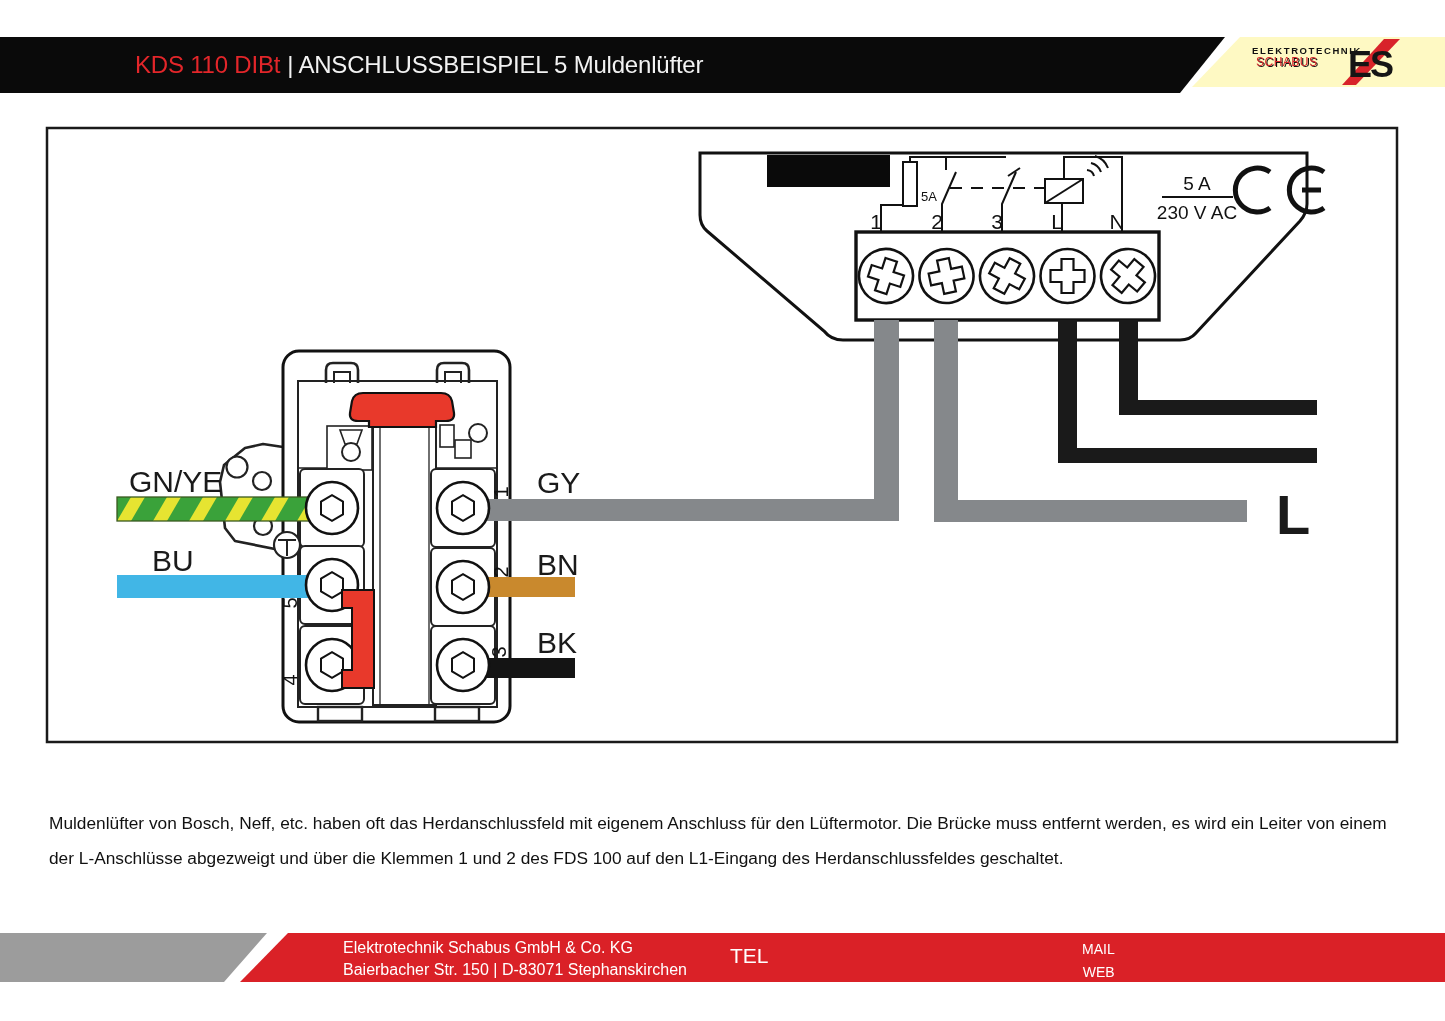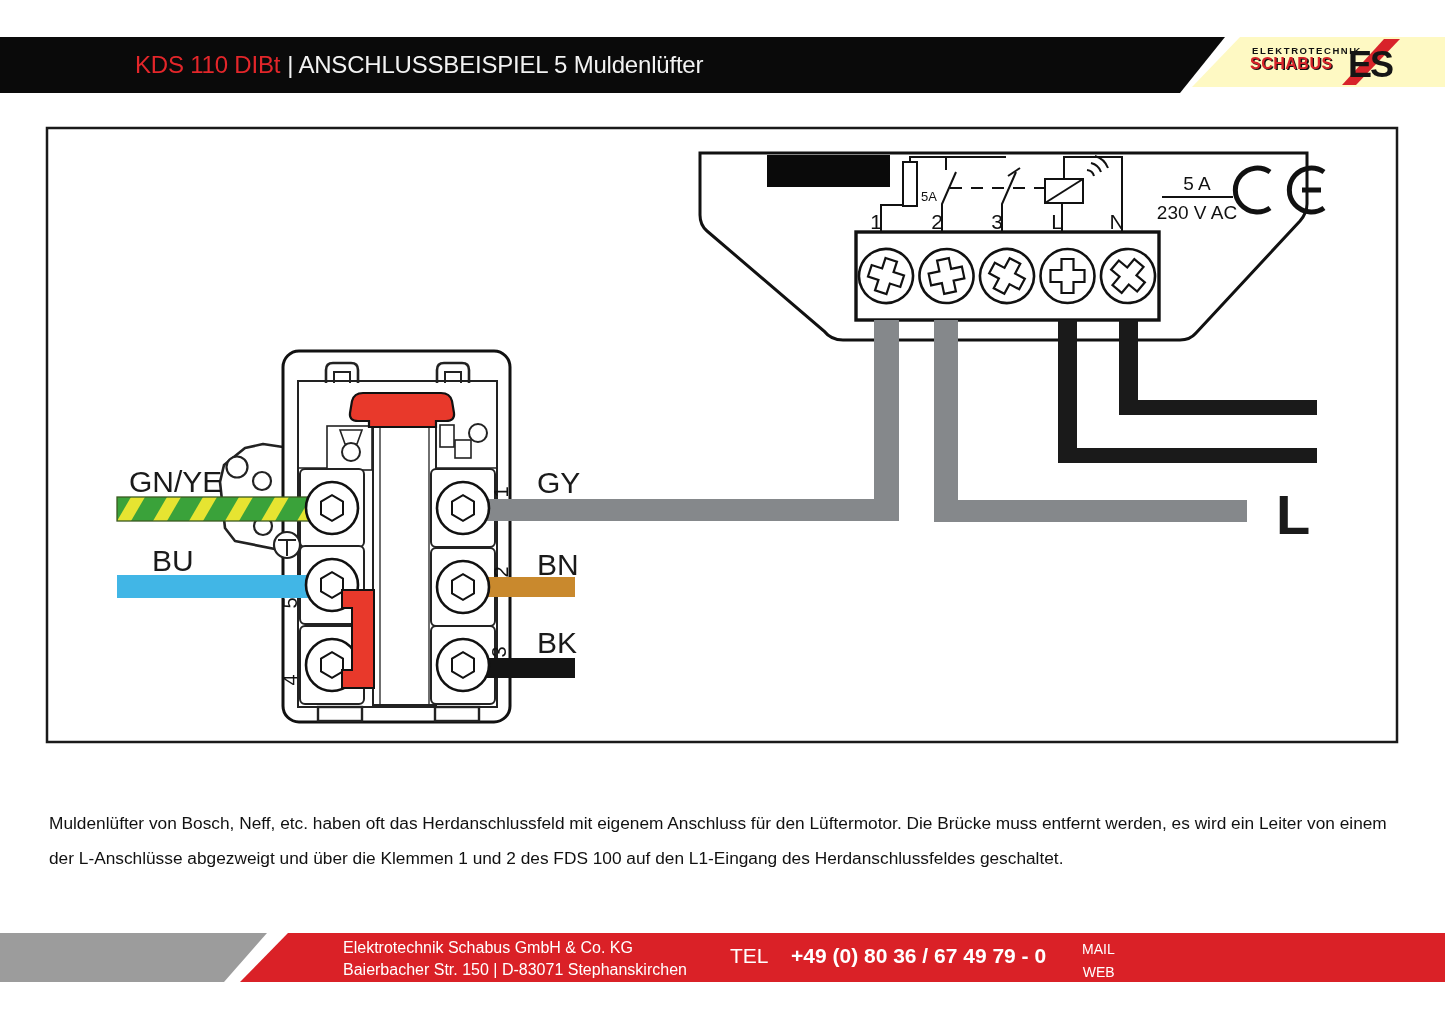--- a/index.html
+++ b/index.html
@@ -9,21 +9,21 @@
   .topbar{position:absolute;left:0;top:37px;width:1225px;height:56px;background:#0a0a0a;
           clip-path:polygon(0 0,1225px 0,1180px 56px,0 56px);}
   .topbar-title{position:absolute;left:135px;top:0;height:68px;line-height:56px;
                 font-size:24px;letter-spacing:-0.2px;white-space:pre;}
   .t-red{color:#e3262a;}
   .t-white{color:#f2f2f2;margin-left:7px;}
   .logoband{position:absolute;left:1192px;top:37px;width:253px;height:50px;background:#fef9c3;
             clip-path:polygon(48px 0,253px 0,253px 50px,0 50px);}
   .logo-top{position:absolute;left:60px;top:8px;font-size:9.5px;font-weight:bold;
             letter-spacing:1.6px;color:#111;}
-  .logo-name{position:absolute;left:58px;top:18px;font-size:16px;font-weight:bold;
+  .logo-name{position:absolute;left:64px;top:18px;font-size:12px;font-weight:normal;
              letter-spacing:0.5px;color:#d8232a;text-shadow:1.3px 1.3px 0 #111;}
   .logo-es{position:absolute;left:140px;top:0px;}
   
   .bodytext{position:absolute;left:49px;top:806px;width:1338px;font-size:17.3px;
             line-height:35px;color:#111;}
   
   .footer{position:absolute;left:0;top:933px;width:1445px;height:55px;}
   .f-grey{position:absolute;left:0;top:0;width:267px;height:49px;background:#9c9c9c;
           clip-path:polygon(0 0,267px 0,224px 49px,0 49px);}
   .f-red{position:absolute;left:240px;top:0;width:1205px;height:49px;background:#da2127;
@@ -219,20 +219,19 @@
   <div class="bodytext">Muldenlüfter von Bosch, Neff, etc. haben oft das Herdanschlussfeld mit eigenem Anschluss für den Lüftermotor. Die Brücke muss entfernt werden, es wird ein Leiter von einem der L-Anschlüsse abgezweigt und über die Klemmen 1 und 2 des FDS 100 auf den L1-Eingang des Herdanschlussfeldes geschaltet.</div>
 
   <div class="footer">
     <div class="f-grey"></div>
     <div class="f-red"></div>
     <div class="f-company">
       <div>Elektrotechnik Schabus GmbH &amp; Co. KG</div>
       <div>Baierbacher Str. 150 | D-83071 Stephanskirchen</div>
     </div>
     <div class="f-tel-label">TEL</div>
-    <div class="f-tel">+49 (0) 80 36 / 67 49 79 - 0</div>
     <div class="f-ml">
       <div>MAIL</div>
       <div>WEB</div>
     </div>
   </div>
 
 </div>
 
 </body></html>

